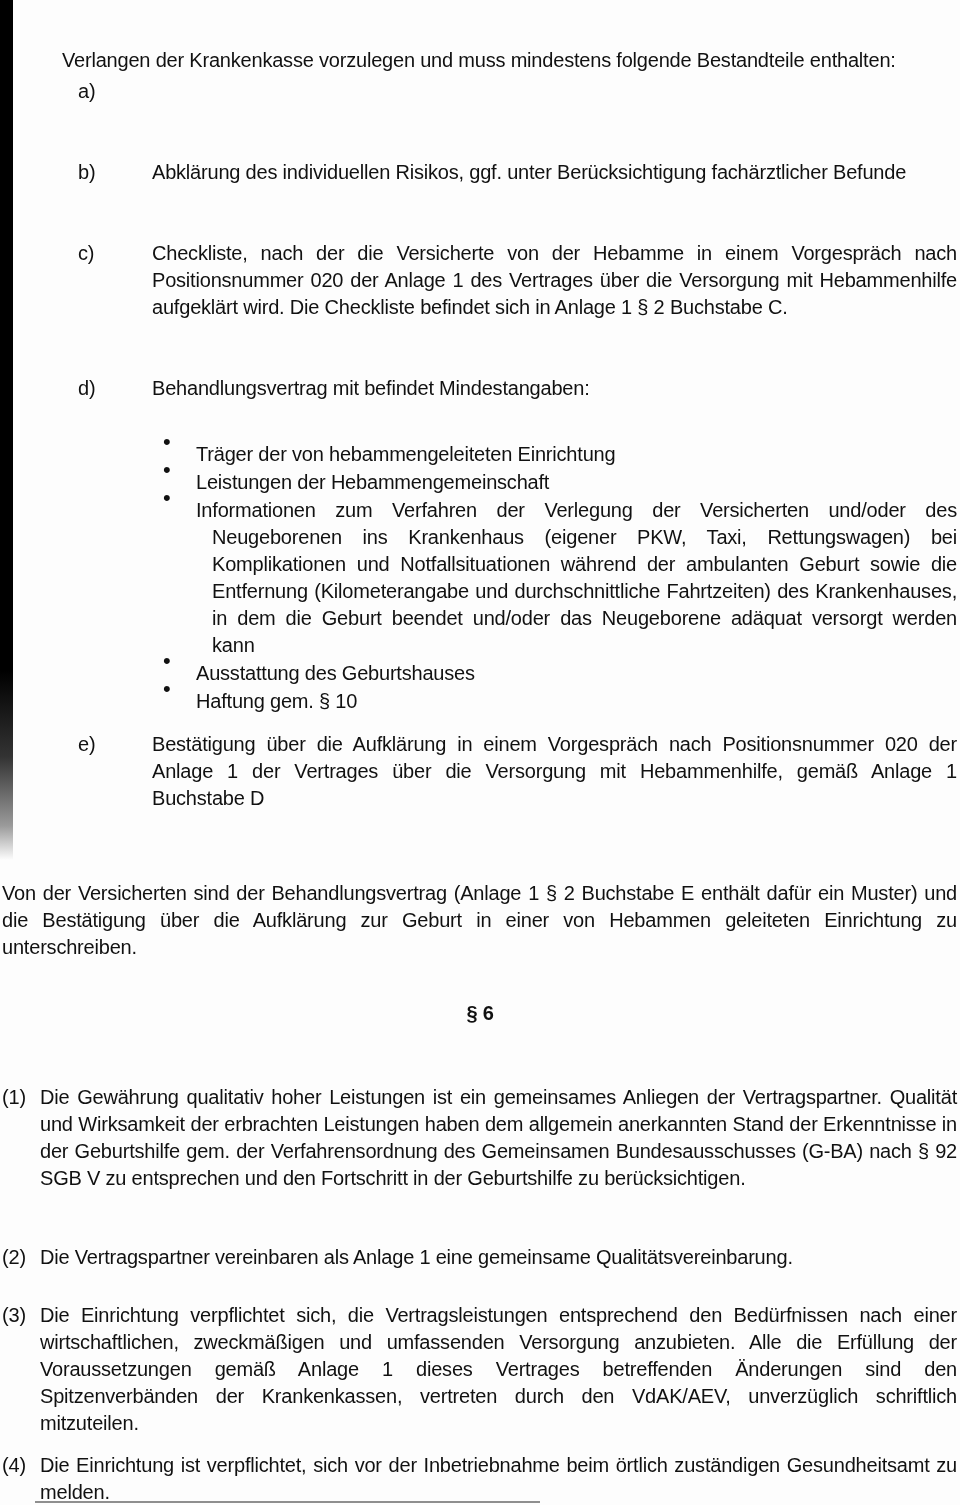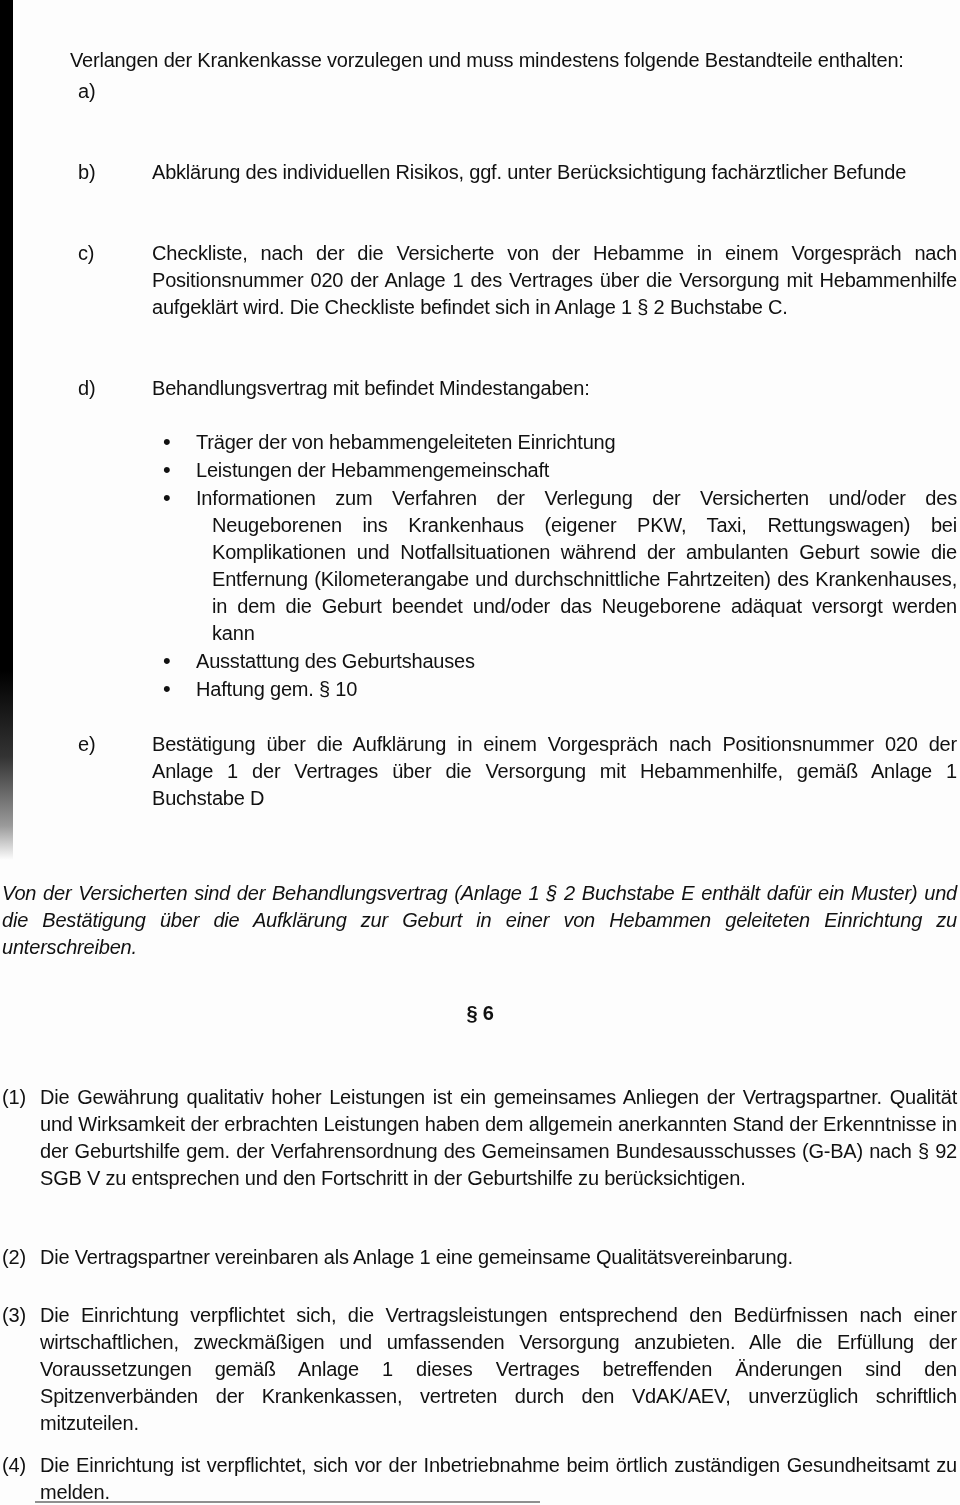--- a/index.html
+++ b/index.html
@@ -24,21 +24,21 @@
     left: 0;
     top: 0;
     width: 13px;
     height: 860px;
     background: linear-gradient(to bottom,
       #000000 0%, #000000 78%, #333333 88%, #9a9a9a 96%, rgba(153,153,153,0) 100%);
   }
   .block { position: absolute; }
   .just { text-align: justify; }
   .intro {
-    left: 70px;
+    left: 62px;
     width: 879px;
     margin-top: 45px;
   }
   .letter-item {
     left: 78px;
     width: 879px;
     padding-left: 74px;
     box-sizing: border-box;
   }
   .letter-item .lbl {
@@ -55,25 +55,25 @@
   .bullet-item .marker {
     position: absolute;
     left: 0;
     top: -1px;
     font-size: 22px;
   }
   .bullet-item .btxt {
     display: block;
     padding-left: 16px;
     text-indent: -16px;
+    margin-top: 12px;
   }
   .full-par {
     left: 2px;
     width: 955px;
-    font-style: italic;
   }
   .num-item {
     left: 2px;
     width: 955px;
     padding-left: 38px;
     box-sizing: border-box;
   }
   .num-item .lbl {
     position: absolute;
     left: 0;

